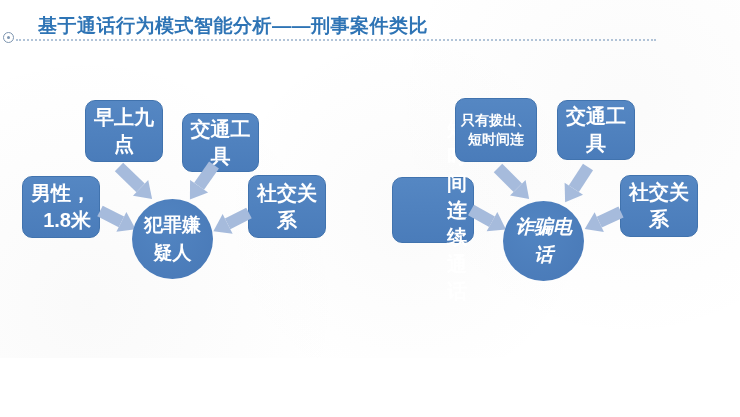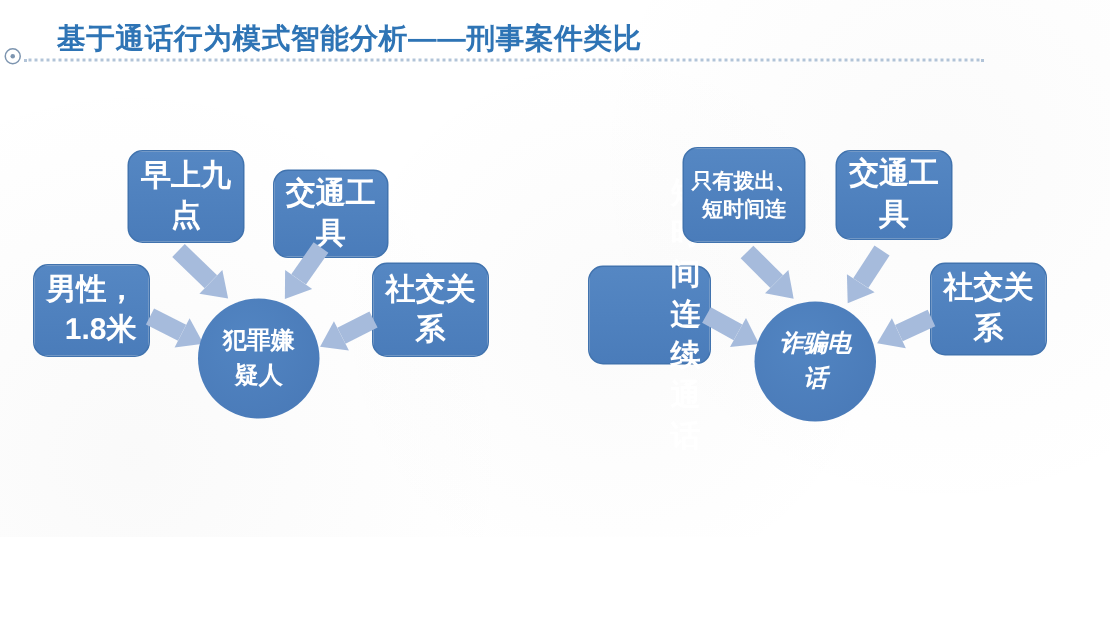--- a/index.html
+++ b/index.html
@@ -58,21 +58,21 @@
     box-sizing:border-box;
   }
   .factor-box.small-text{font-size:14px;}
   .center-circle{
     position:absolute;
     background:radial-gradient(circle at 40% 35%, #5285c2, #4878b6);
     border-radius:50%;
     color:#fff;
     display:flex;align-items:center;justify-content:center;
     text-align:center;
-    font-size:16px;font-weight:bold;
+    font-size:19px;font-weight:bold;
     line-height:1.45;
     white-space:pre-line;
     z-index:3;
   }
 
   
   .arrow{
     position:absolute;
     display:flex;align-items:center;
     transform-origin:left center;

